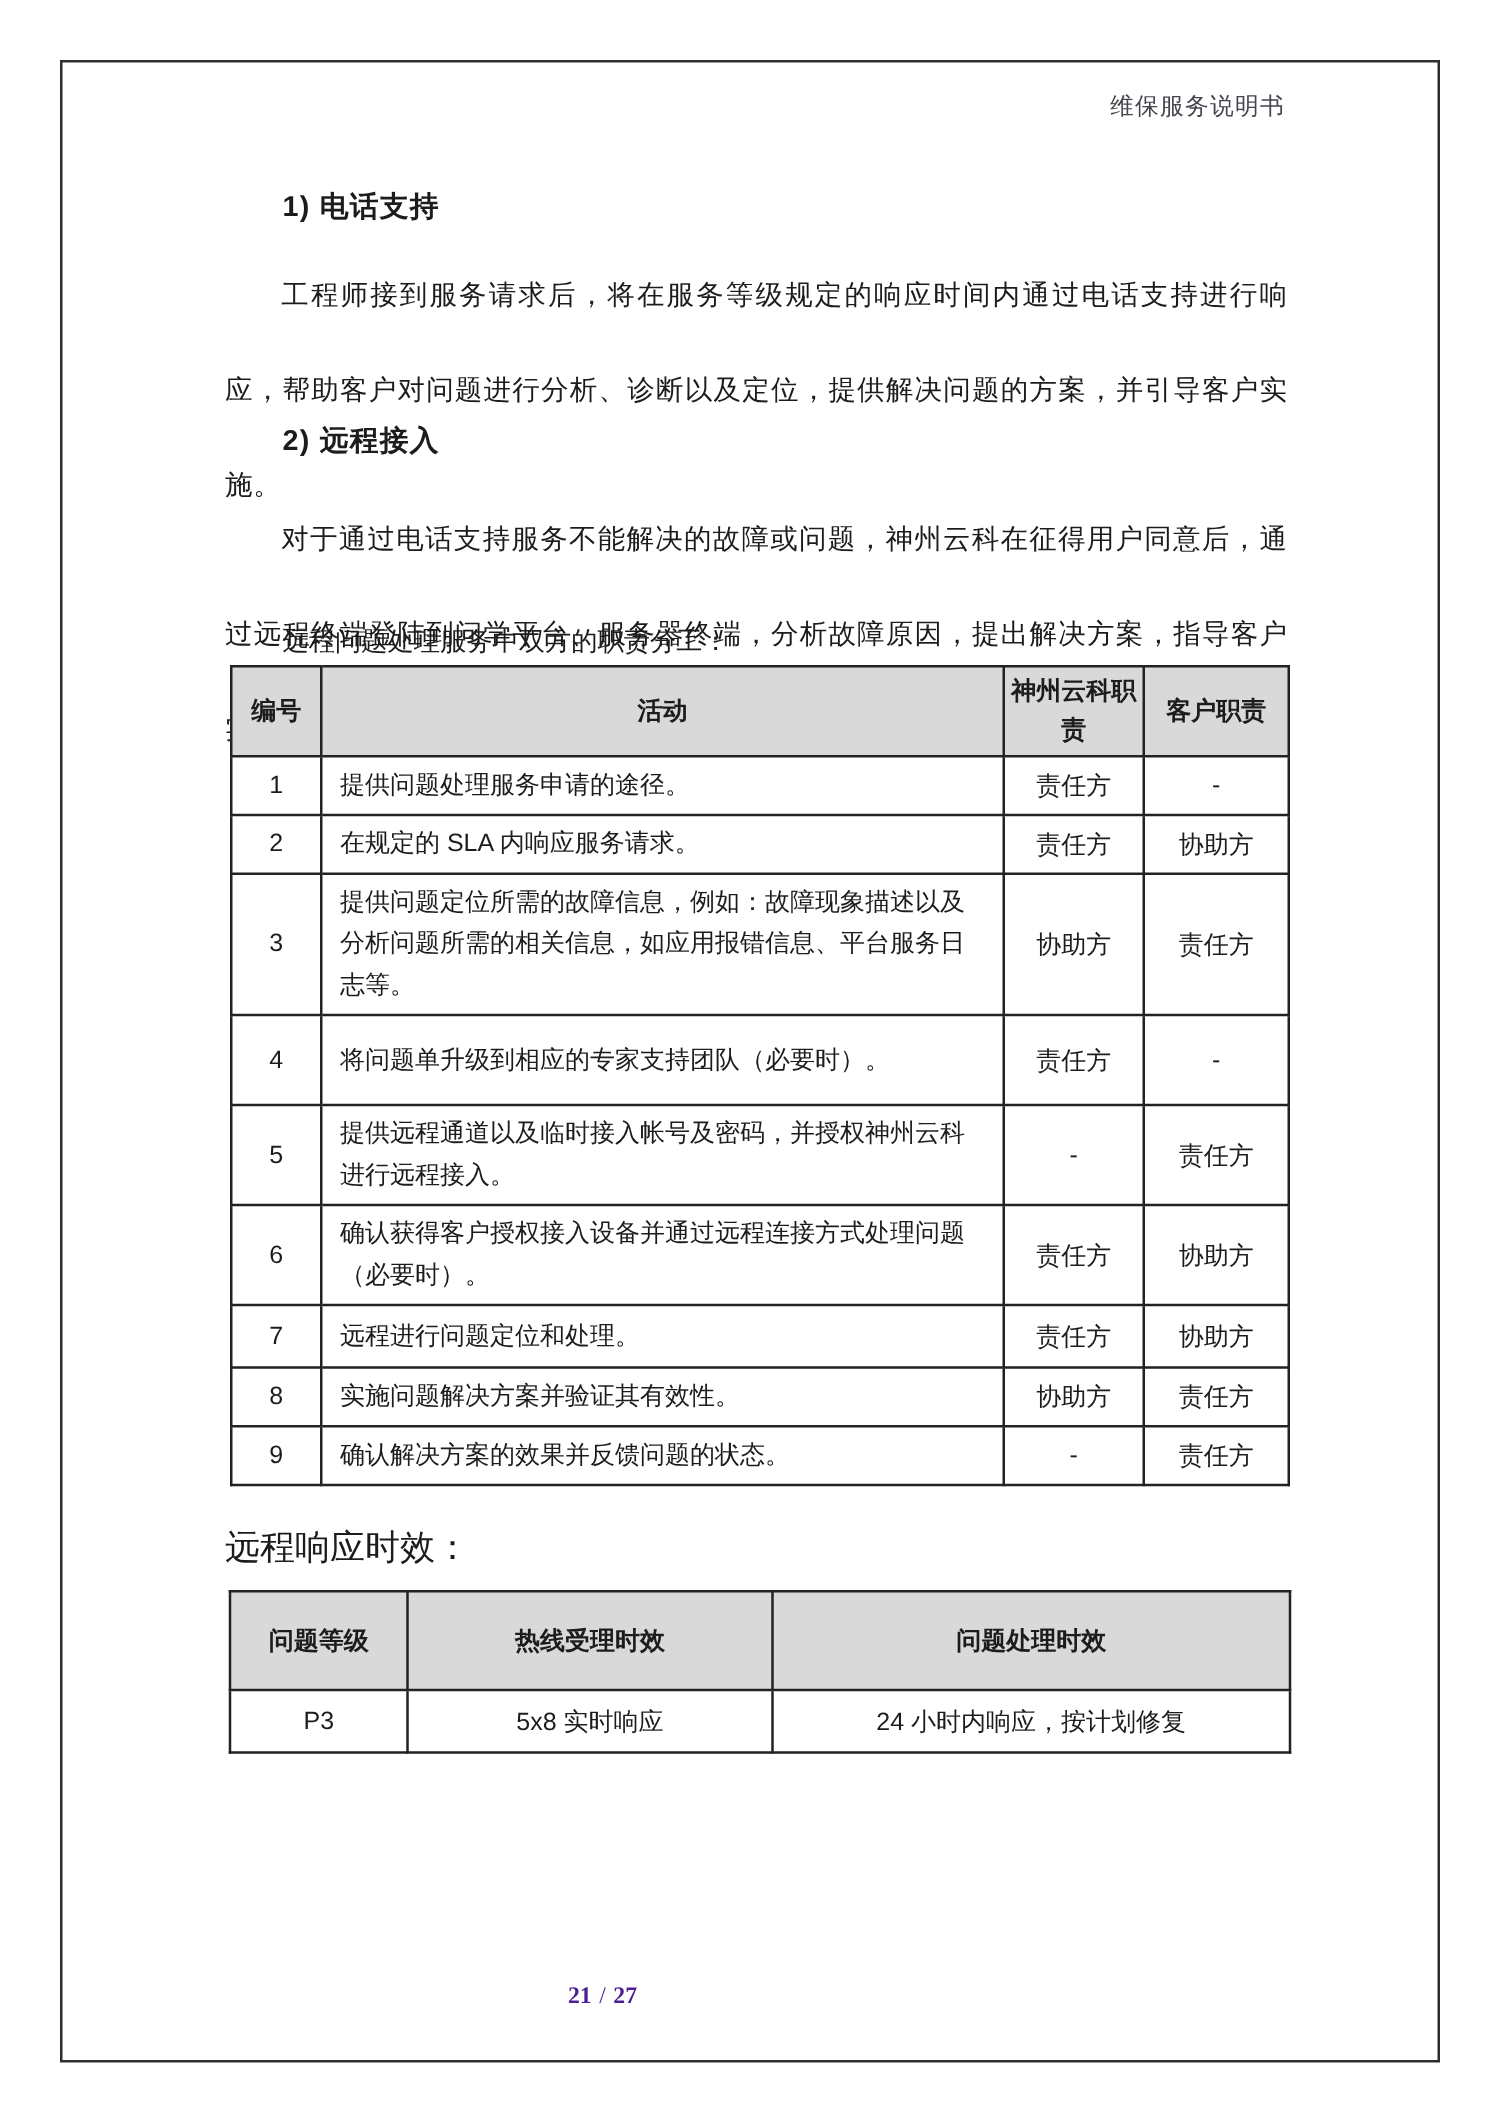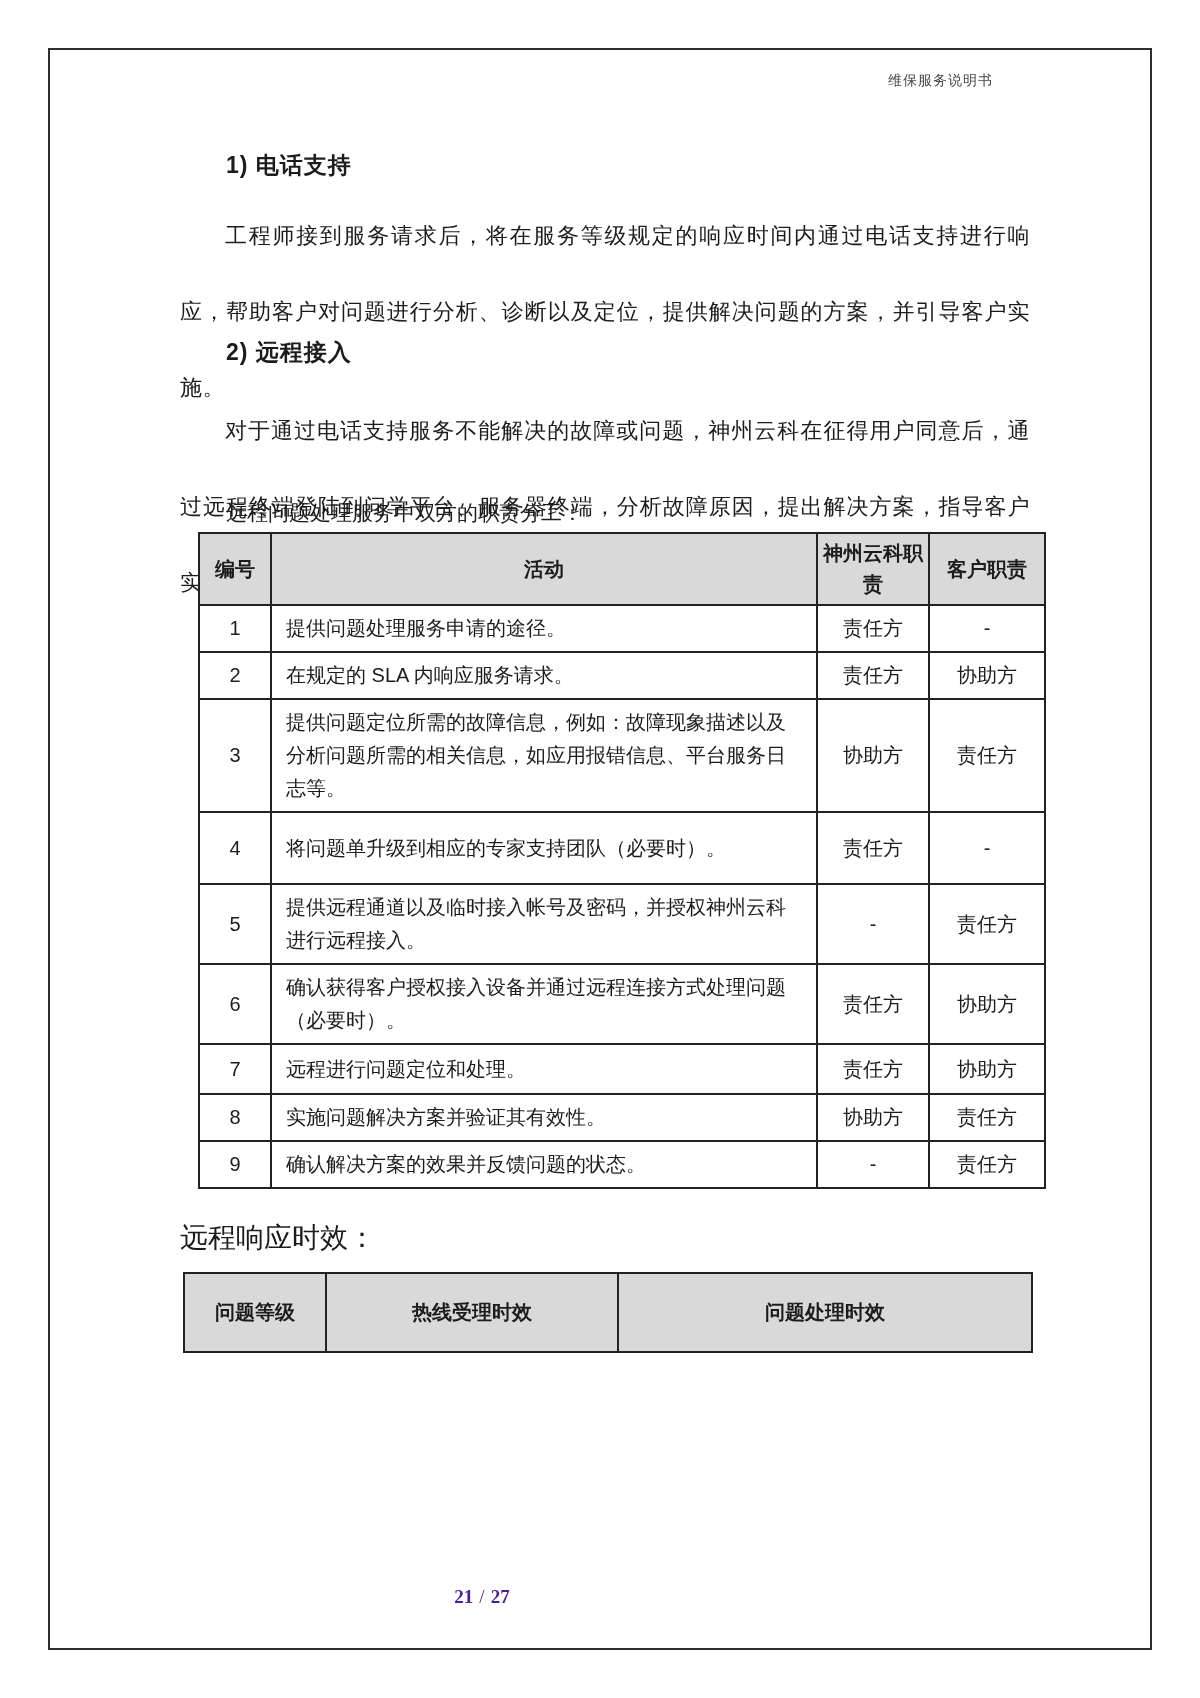--- a/index.html
+++ b/index.html
@@ -8,21 +8,21 @@
     font-family:"Liberation Sans","DejaVu Sans",sans-serif; color:#1c1c1c;
     overflow:hidden;
   }
   .page-frame {
     position:absolute; left:48px; top:48px; width:1104px; height:1602px;
     border:2px solid #2e2e2e; box-sizing:border-box; background:transparent;
   }
   .doc-header {
     position:absolute; top:72px; left:888px;
     font-family:"Liberation Serif","DejaVu Serif",serif;
-    font-size:14px; color:#45454f; letter-spacing:1px; white-space:nowrap;
+    font-size:19px; color:#45454f; letter-spacing:1px; white-space:nowrap;
   }
   .sec-heading {
     position:absolute; left:226px; font-size:23px; font-weight:700;
     letter-spacing:1px; white-space:nowrap;
   }
   #heading-phone { top:150px; }
   #heading-remote { top:337px; }
   .para {
     position:absolute; left:180px; width:850px; margin:0;
     font-size:22px; line-height:76px; text-align:justify; text-indent:45px;
@@ -30,21 +30,21 @@
   }
   #para-phone { top:198px; }
   #para-remote { top:393px; }
   .table-intro {
     position:absolute; left:226px; top:499px; font-size:21px; white-space:nowrap;
   }
   table { border-collapse:collapse; table-layout:fixed; }
   th, td { border:2px solid #222222; box-sizing:border-box; }
   th { background:#d9d9d9; font-weight:700; }
   .resp-table {
-    position:absolute; left:198px; top:532px; width:846px; font-size:20px;
+    position:absolute; left:184px; top:532px; width:846px; font-size:20px;
   }
   .resp-table th { line-height:31px; height:72px; padding:2px 4px; text-align:center; }
   .resp-table td { padding:2px 6px; }
   .cell-num { text-align:center; }
   .cell-resp { text-align:center; }
   .cell-act { text-align:left; padding:6px 14px !important; line-height:33px; }
   .rh-a { height:46px; }
   .rh-b { height:104px; }
   .rh-c { height:72px; }
   .rh-d { height:50px; }
@@ -165,19 +165,24 @@
         <col style="width:414px">
     </colgroup>
     <thead>
       <tr>
         <th>问题等级</th>
         <th>热线受理时效</th>
         <th>问题处理时效</th>
       </tr>
     </thead>
     <tbody>
+      <tr>
+        <td>P3</td>
+        <td>5x8 实时响应</td>
+        <td>24 小时内响应，按计划修复</td>
+      </tr>
     </tbody>
   </table>
 
   <div class="page-footer">
     <span class="num">21</span><span class="sep">/</span><span class="num">27</span>
   </div>
 </div>
 
 </body></html>

